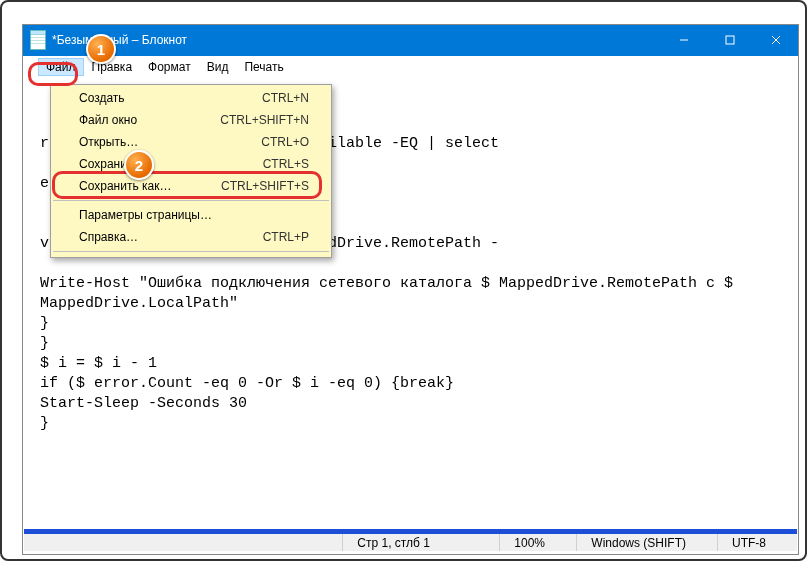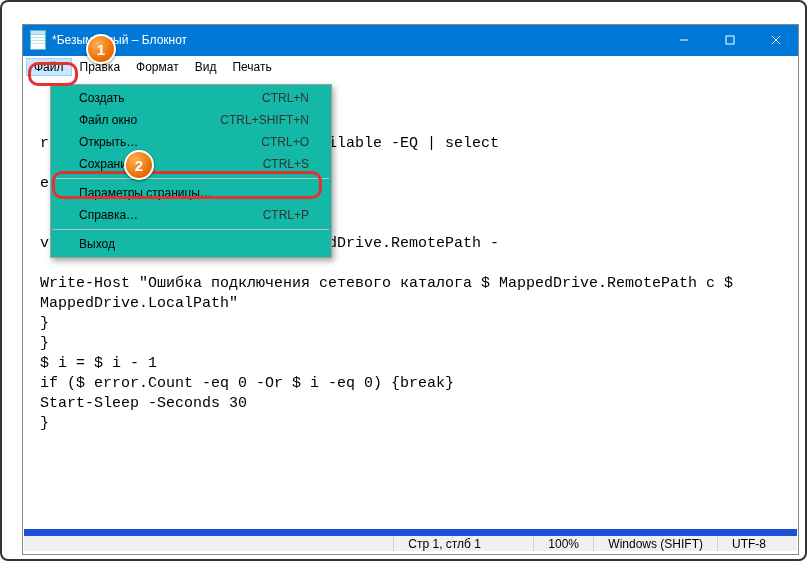--- a/index.html
+++ b/index.html
@@ -5,40 +5,40 @@
 * { margin: 0; padding: 0; box-sizing: border-box; }
 body { font-family: "Segoe UI", Tahoma, sans-serif; background: #fff; width: 807px; height: 561px; position: relative; overflow: hidden; border: 2px solid #333; border-radius: 8px; }
 
 .titlebar { height: 32px; background: #0078d7; color: #fff; display: flex; align-items: center; padding-left: 8px; font-size: 12px; }
 .titlebar .icon-notepad { width: 16px; height: 20px; background: linear-gradient(#bfe6ff 25%, #fff 25%); border: 1px solid #6bb; margin-right: 6px; position: relative; }
 .titlebar .icon-notepad::before { content:""; position:absolute; top:3px; left:0; right:0; height:1px; background:#6bb; box-shadow:0 3px 0 #6bb, 0 6px 0 #6bb, 0 9px 0 #6bb; opacity:.4; }
 .titlebar .title { flex: 1; }
 .win-controls { display: flex; height: 100%; }
 .win-btn { width: 46px; display: flex; align-items: center; justify-content: center; color: #fff; font-size: 13px; }
 
-.menubar { height: 22px; background: #fff; display: flex; align-items: center; font-size: 12px; padding: 0 4px; border-bottom: 1px solid #fff; }
+.menubar { height: 22px; background: #fff; display: flex; align-items: center; font-size: 12px; padding: 0 16px; border-bottom: 1px solid #fff; }
 .menubar .mi { padding: 2px 8px; cursor: default; }
 .menubar .mi.active { background: #cce8ff; border: 1px solid #99d1ff; padding: 1px 7px; }
 
 .highlight-red { position: absolute; border: 3px solid #e53030; border-radius: 10px; pointer-events: none; z-index: 50; }
 .hl-file { top: 60px; left: 26px; width: 50px; height: 24px; }
 .hl-saveas { top: 169px; left: 50px; width: 270px; height: 28px; }
 
 .badge { position: absolute; width: 30px; height: 30px; border-radius: 50%; background: radial-gradient(circle at 35% 30%, #ffb050, #e76a00 70%); border: 2px solid #fff; color: #fff; font-weight: bold; font-size: 15px; display: flex; align-items: center; justify-content: center; z-index: 60; box-shadow: 0 1px 3px rgba(0,0,0,.5); }
 .badge1 { top: 32px; left: 84px; }
 .badge2 { top: 148px; left: 122px; }
 
-.dropdown { position: absolute; top: 82px; left: 48px; width: 282px; background: #14b8a6; border: 1px solid #a0a0a0; box-shadow: 2px 3px 6px rgba(0,0,0,.35); z-index: 30; font-size: 12px; padding: 2px 0; }
+.dropdown { position: absolute; top: 82px; left: 48px; width: 282px; background: #fef9c3; border: 1px solid #a0a0a0; box-shadow: 2px 3px 6px rgba(0,0,0,.35); z-index: 30; font-size: 12px; padding: 2px 0; }
 .dropdown .row { display: flex; justify-content: space-between; padding: 4px 22px 4px 28px; cursor: default; }
 .dropdown .sep { height: 1px; background: #c0c0c0; margin: 3px 2px; }
 .dropdown .shortcut { color: #333; }
 
 .editor { position: absolute; top: 84px; left: 30px; right: 12px; bottom: 32px; font-family: Consolas, "Courier New", monospace; font-size: 15px; line-height: 20px; white-space: pre; overflow: hidden; padding: 48px 8px 0 8px; background: #fff; z-index: 5; }
 
-.statusbar { position: absolute; bottom: 8px; left: 22px; right: 8px; height: 22px; background: #f0f0f0; border-top: 7px solid #1d4ed8; display: flex; font-size: 12px; align-items: center; }
+.statusbar { position: absolute; bottom: 8px; left: 22px; right: 8px; height: 22px; background: #f0f0f0; border-top: 5px solid #1d4ed8; display: flex; font-size: 12px; align-items: center; gap: 17px; }
 .statusbar .spacer { flex: 1; }
 .statusbar .cell { padding: 0 14px; border-left: 1px solid #d0d0d0; height: 100%; display: flex; align-items: center; }
 
 .outer-frame { position: absolute; inset: 22px 6px 4px 20px; border: 1px solid #888; pointer-events: none; z-index: 1; }
 </style>
 </head>
 <body>
 
 <div class="outer-frame"></div>
 
@@ -99,34 +99,34 @@
     <span class="shortcut">CTRL+SHIFT+N</span>
   </div>
   <div class="row">
     <span>Открыть…</span>
     <span class="shortcut">CTRL+O</span>
   </div>
   <div class="row">
     <span>Сохранить</span>
     <span class="shortcut">CTRL+S</span>
   </div>
+  <div class="row">
+    <span>Сохранить как…</span>
+    <span class="shortcut">CTRL+SHIFT+S</span>
+  </div>
   <div class="sep"></div>
   <div class="row">
     <span>Параметры страницы…</span>
     <span class="shortcut"></span>
   </div>
   <div class="row">
     <span>Справка…</span>
     <span class="shortcut">CTRL+P</span>
   </div>
   <div class="sep"></div>
-  <div class="row">
-    <span>Выход</span>
-    <span class="shortcut"></span>
-  </div>
 </div>
 
 <div class="highlight-red hl-file"></div>
 <div class="highlight-red hl-saveas"></div>
 <div class="badge badge1">1</div>
 <div class="badge badge2">2</div>
 
 <div class="statusbar">
   <div class="spacer"></div>
   <div class="cell" style="min-width:140px">Стр 1, стлб 1</div>

